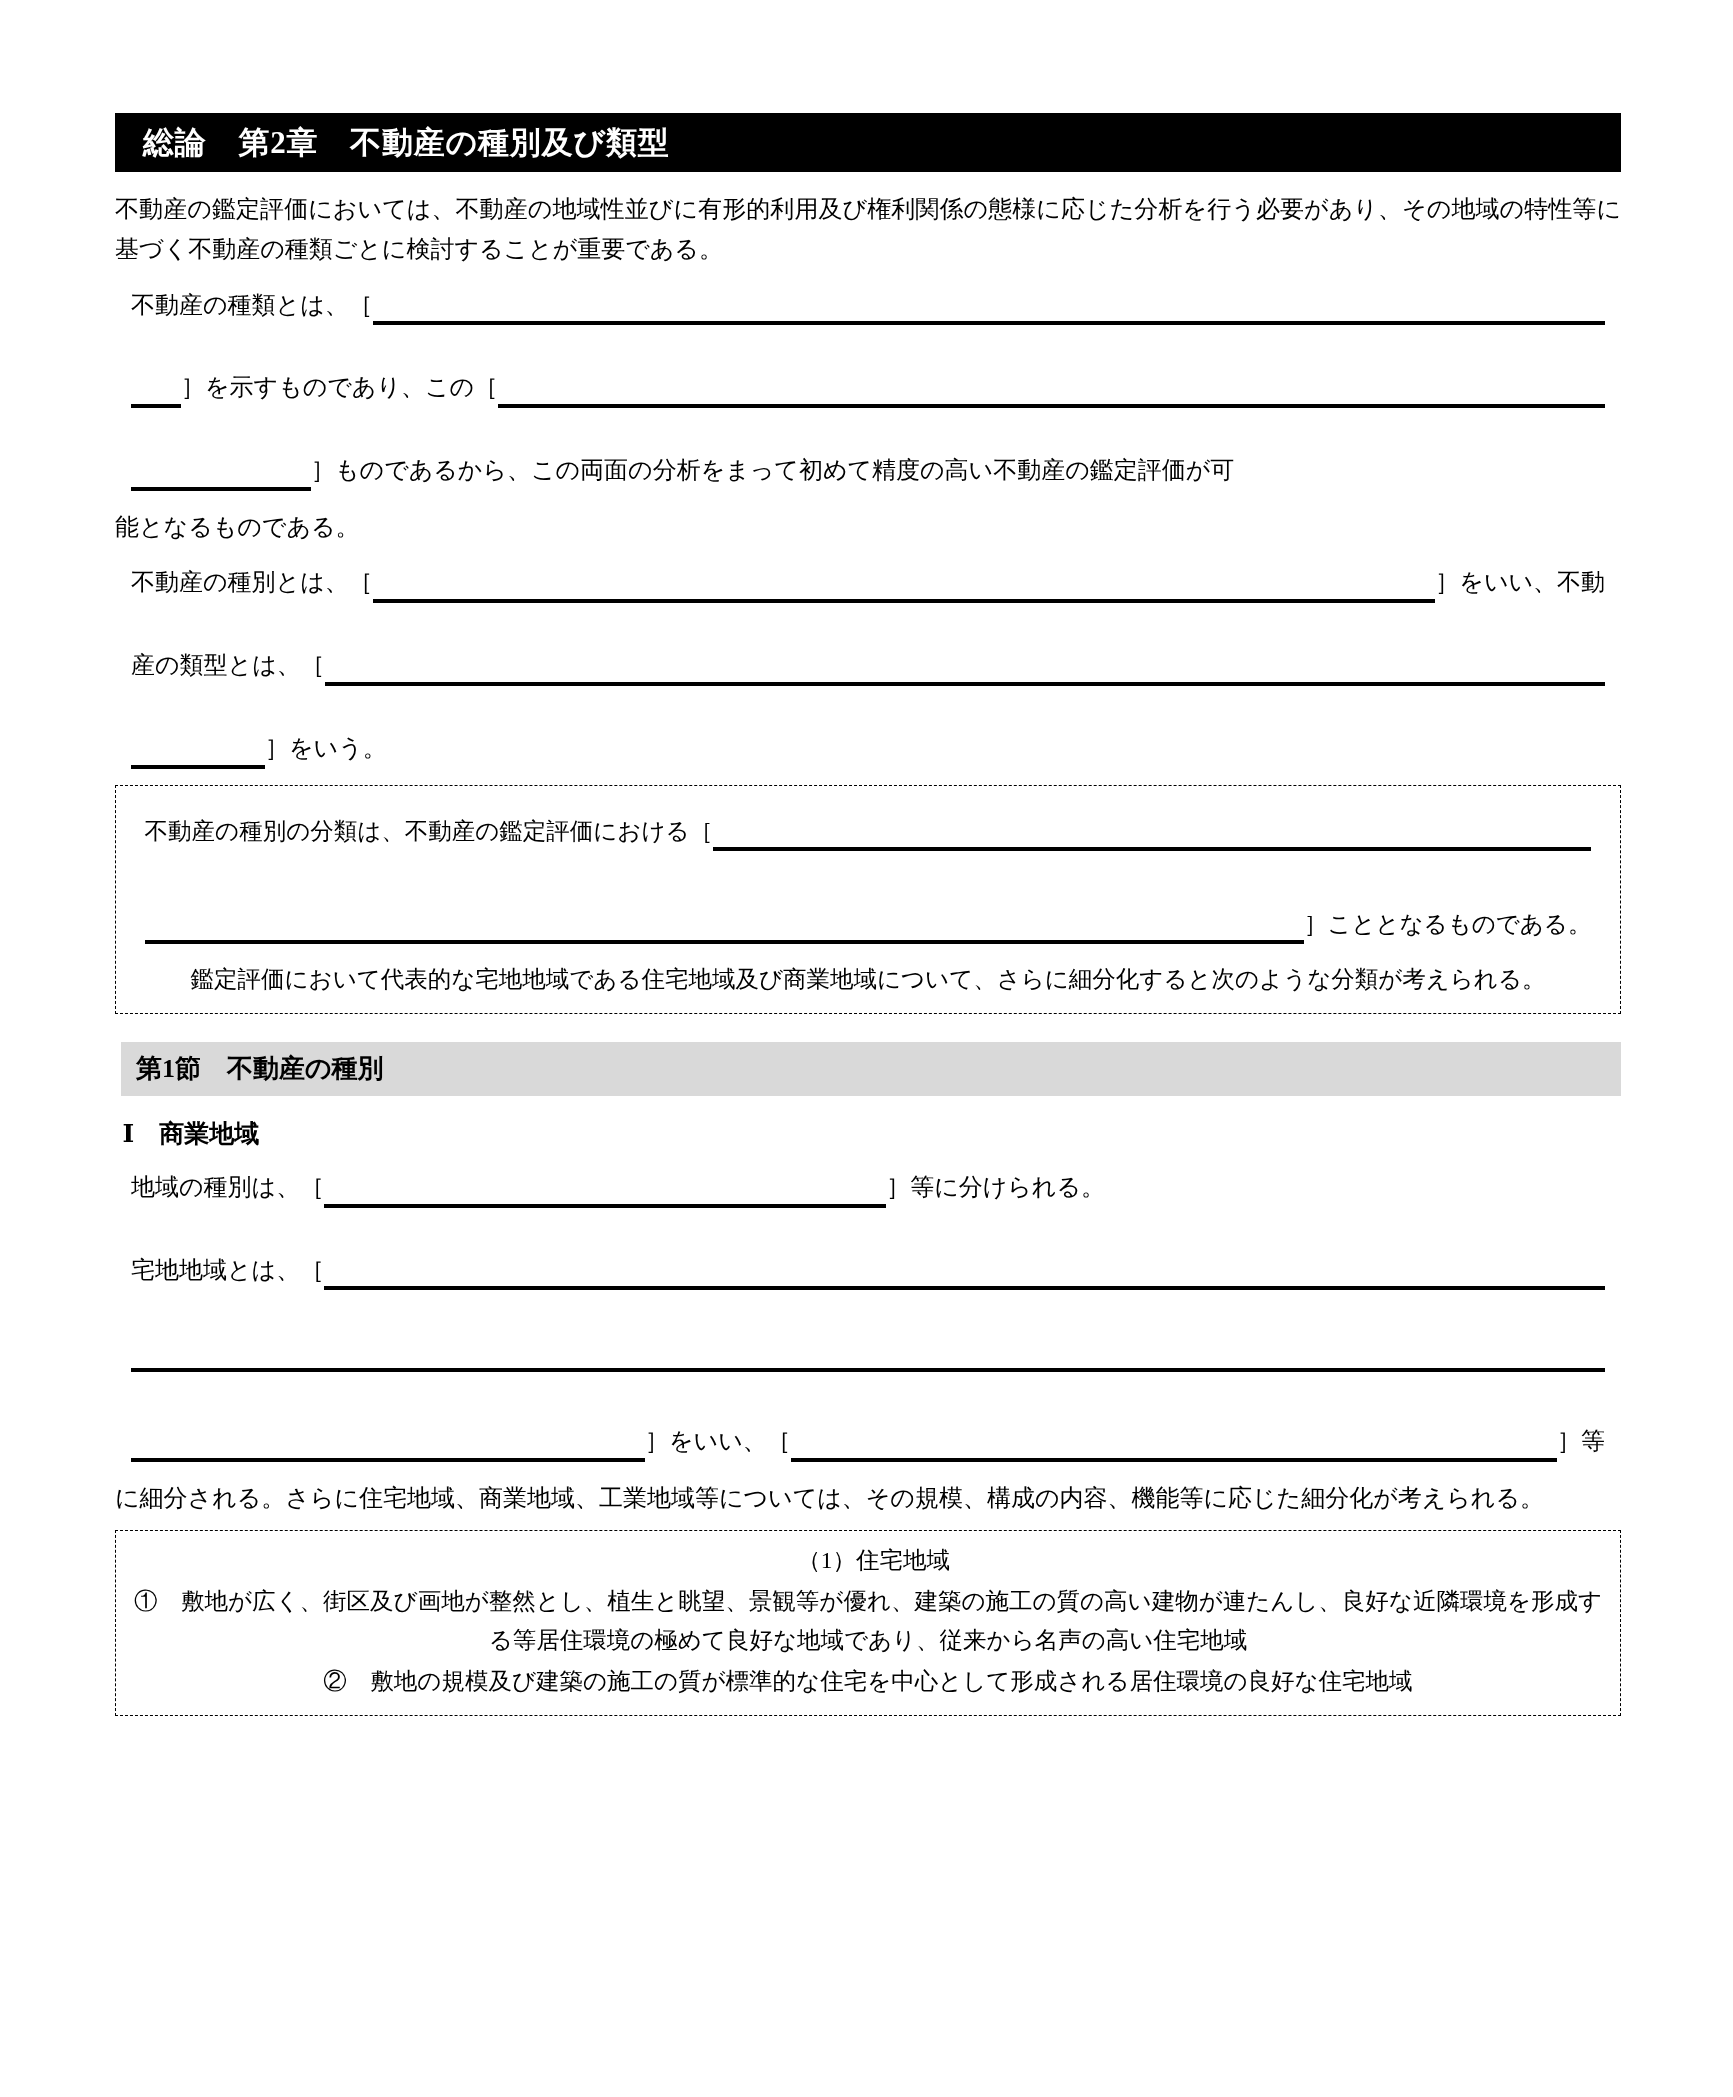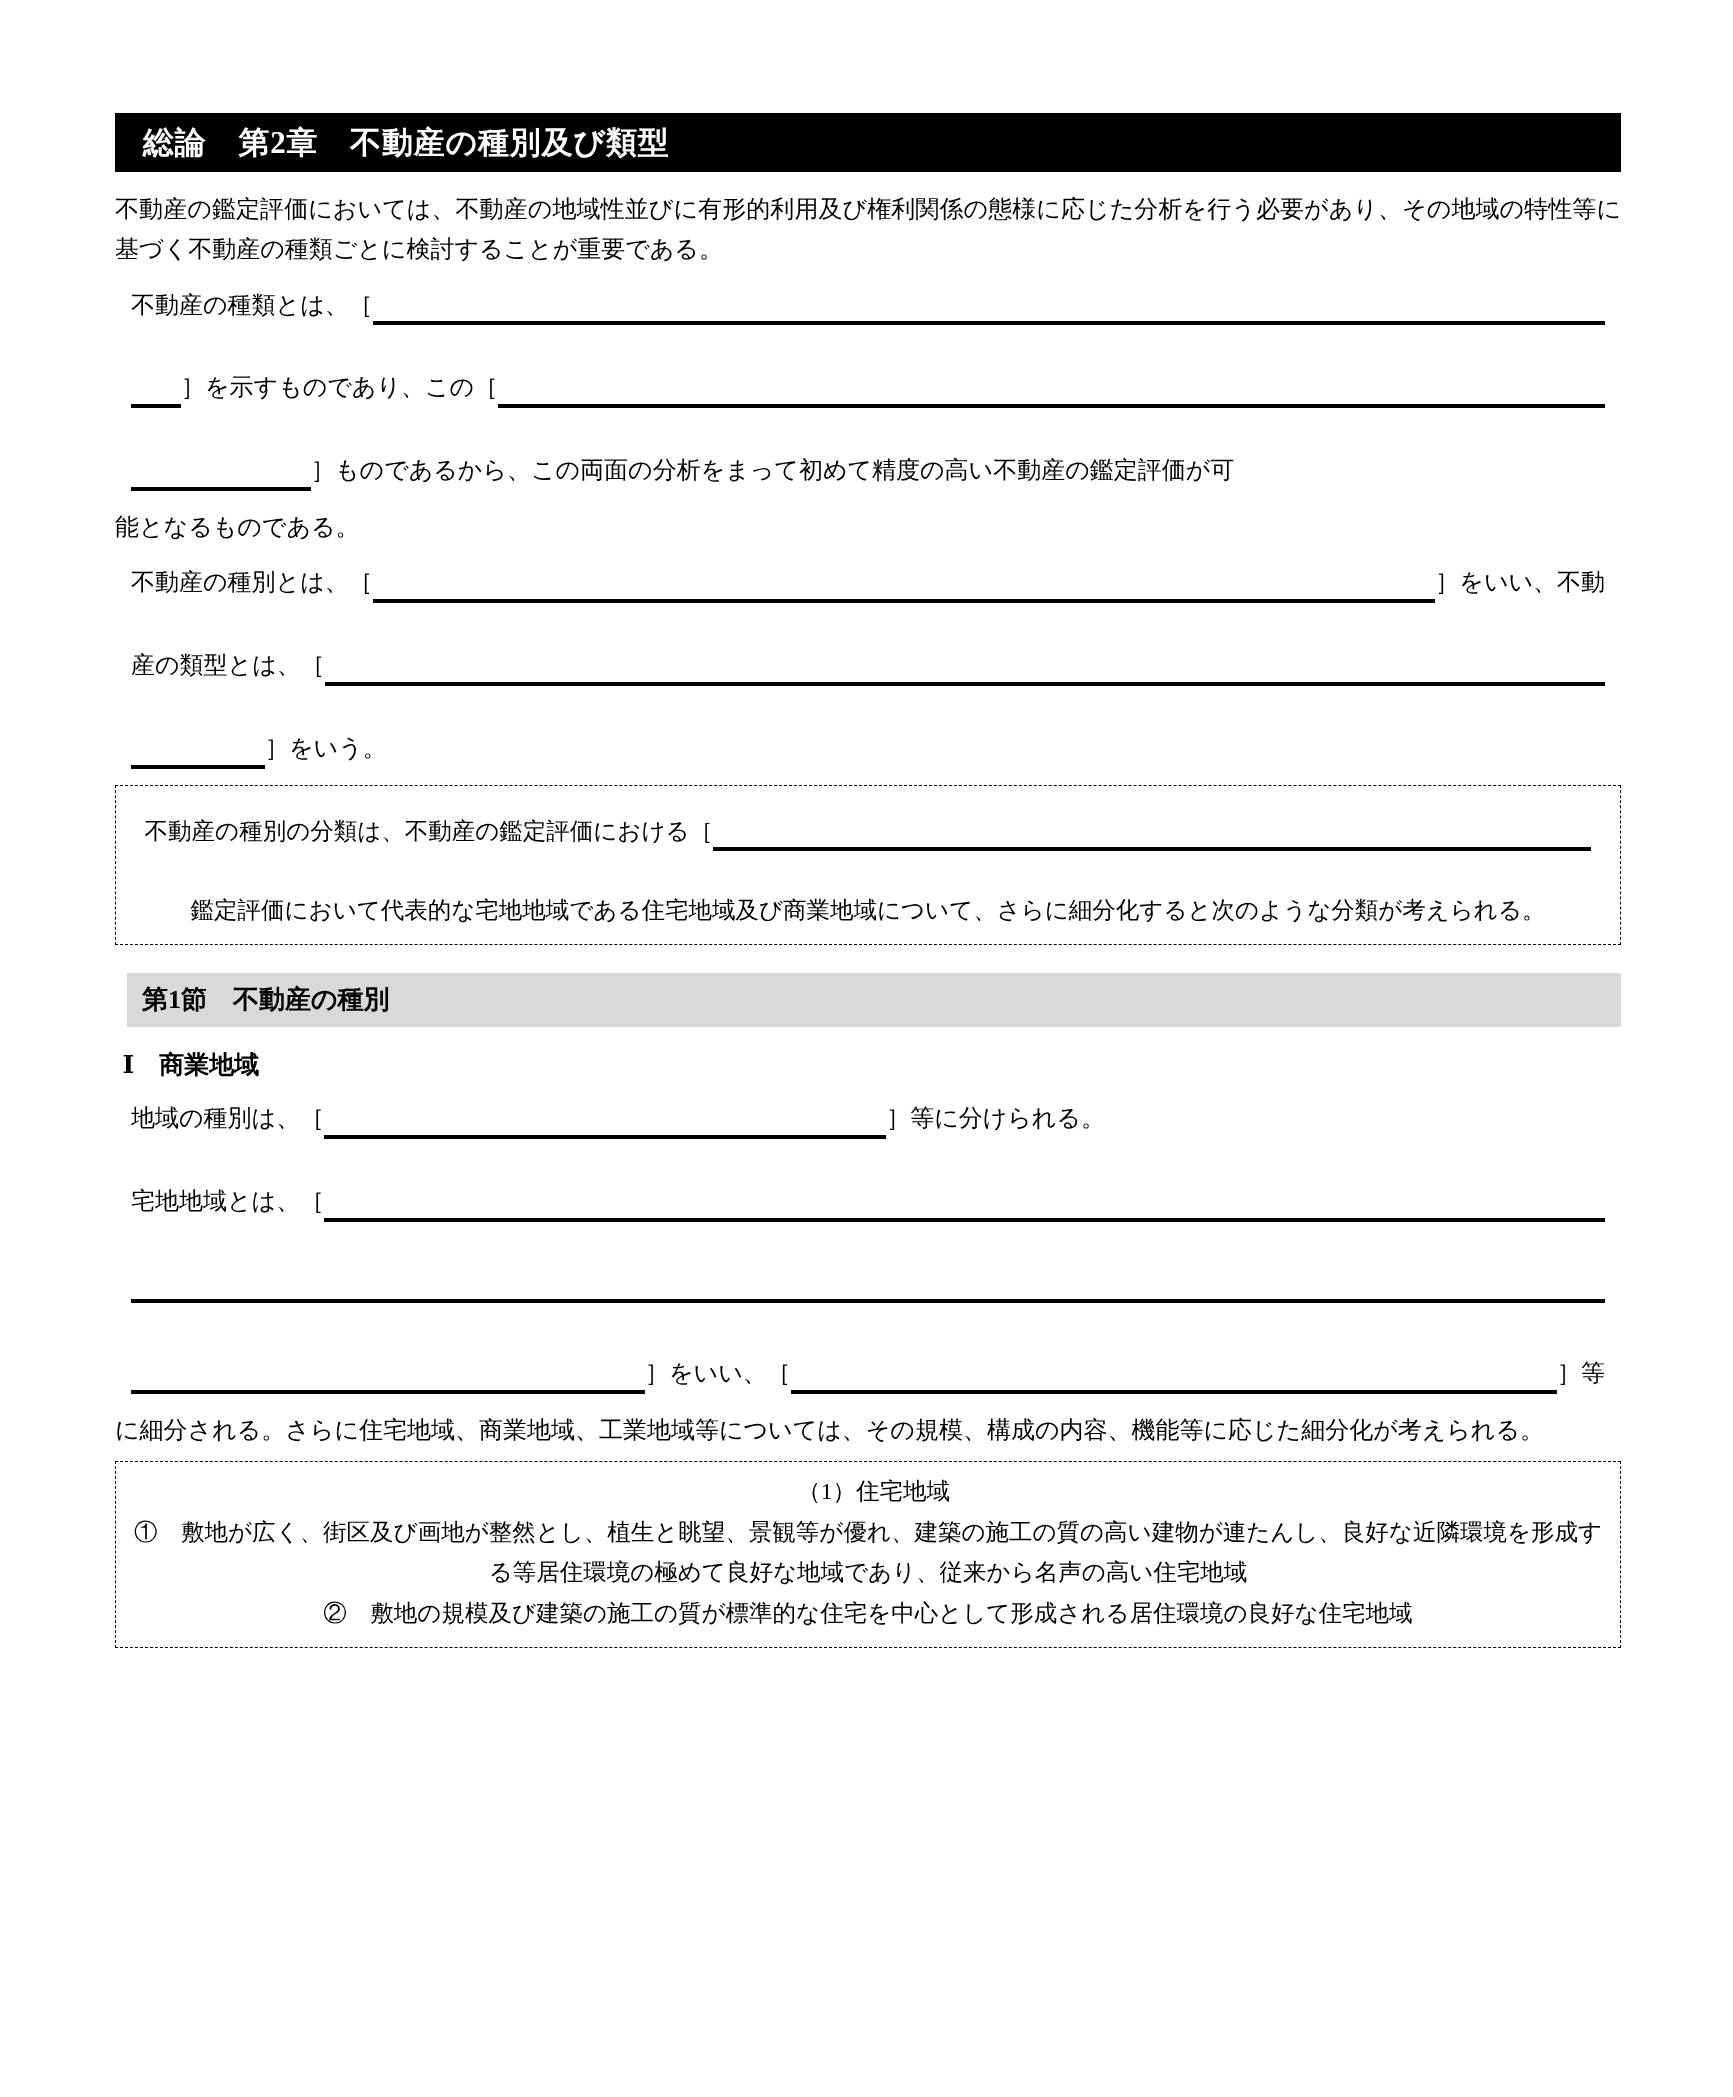--- a/index.html
+++ b/index.html
@@ -86,21 +86,21 @@
   .dashbox-inner{ }
 
   
   .section-band{
     background:#d9d9d9;
     height:54px;
     display:flex;
     align-items:center;
     padding:0 15px;
     box-sizing:border-box;
-    margin:28px 0 25px 12px;
+    margin:28px 0 25px 6px;
   }
   .section-band .t{
     font-size:26px;
     font-weight:bold;
     white-space:pre;
     line-height:1;
   }
 
   
   .sub-head{
@@ -164,20 +164,24 @@
     <div class="dashbox">
       <div class="dashbox-inner">
         <div class="blankrow">
           <span class="lead">不動産の種別の分類は、不動産の鑑定評価における［</span>
           <span class="blank grow"></span>
         </div>
         <div class="spacer-sm"></div>
 
         <div class="spacer-sm"></div>
 
+        <div class="blankrow">
+          <span class="blank grow"></span>
+          <span class="tail">］こととなるものである。</span>
+        </div>
 
         <p class="para tight" style="margin-top:2.5px">鑑定評価において代表的な宅地地域である住宅地域及び商業地域について、さらに細分化すると次のような分類が考えられる。</p>
       </div>
     </div>
 
     <div class="section-band">
       <span class="t">第1節　不動産の種別</span>
     </div>
 
     <div class="sub-head">Ⅰ　商業地域</div>

